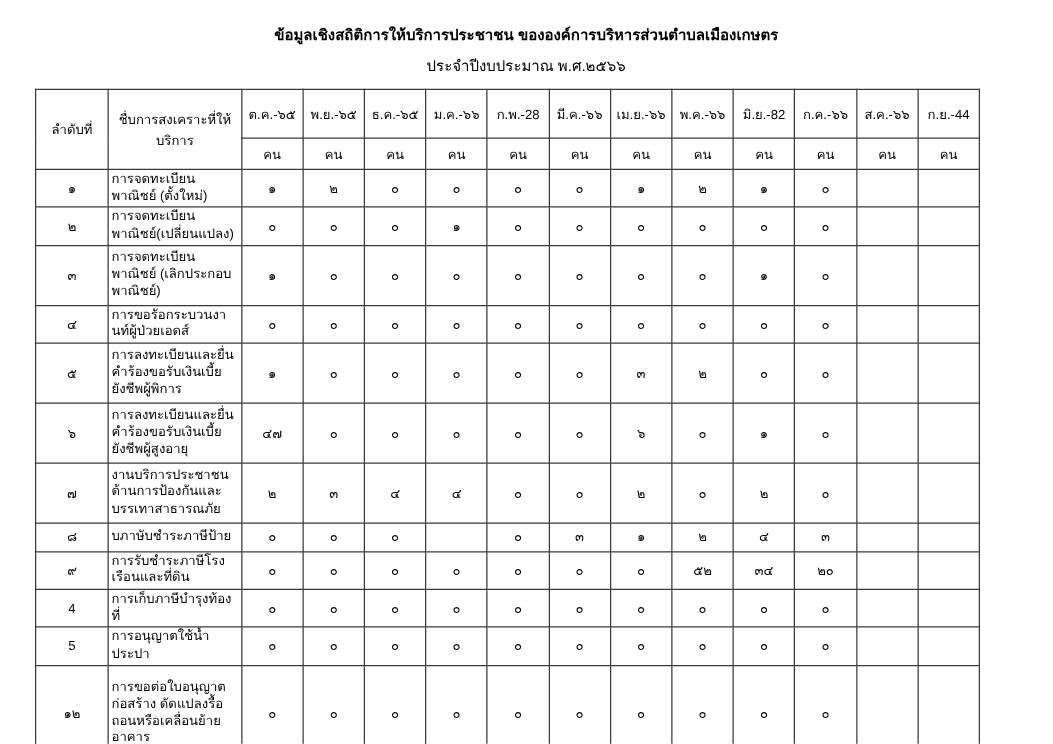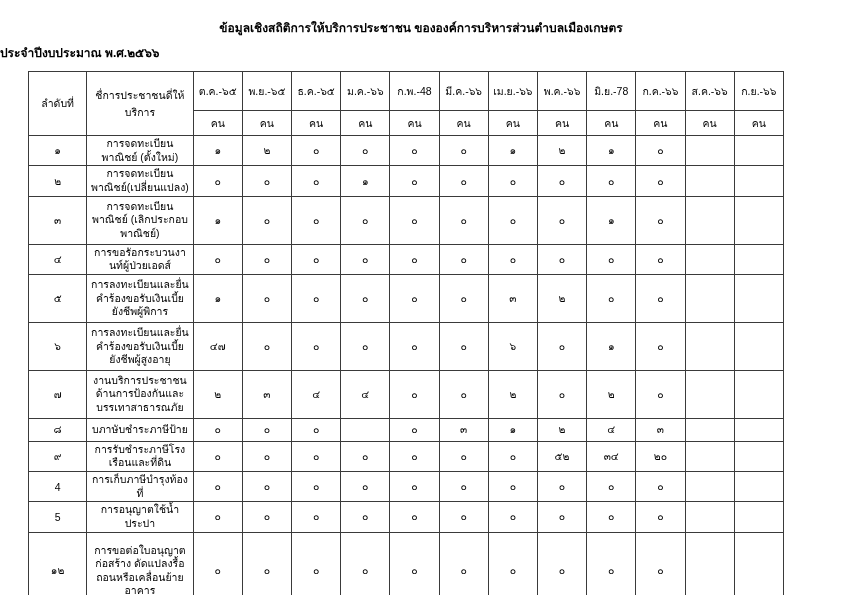--- a/index.html
+++ b/index.html
@@ -5,41 +5,41 @@
   html,body{margin:0;padding:0;}
   body{
     width:842px;height:595px;background:#ffffff;overflow:hidden;
     font-family:"Liberation Sans","DejaVu Sans",sans-serif;color:#000;
   }
   .page{width:842px;height:595px;background:#fff;box-sizing:border-box;padding-top:22px;}
   .doc-title{
     text-align:center;font-size:12px;font-weight:bold;line-height:1.1;
   }
   .doc-subtitle{
-    font-size:12px;font-weight:bold;margin-top:8px;
+    text-align:center;font-size:12px;font-weight:normal;margin-top:8px;
   }
   table.stats{
     border-collapse:collapse;table-layout:fixed;
     margin:9px 0 0 28px;width:756px;
     border:1.5px solid #2a2a2a;
   }
   .stats th,.stats td{
     border:1px solid #3a3a3a;
     font-size:10.5px;font-weight:normal;
     padding:1px 2px;vertical-align:middle;
     overflow:hidden;
   }
   .stats thead tr.month-row th{height:36px;text-align:center;}
   .stats thead tr.unit-row th{height:22px;text-align:center;border-top:1.5px solid #2a2a2a;}
   .stats thead th{background:#fff;}
   .col-no{width:58px;}
   .col-name{width:106px;}
   .col-m{width:49px;}
   .c-no{text-align:center;height:20px;}
-  .c-name{text-align:center;padding:2px 4px;line-height:1.3;}
+  .c-name{text-align:left;padding:2px 4px;line-height:1.3;}
   .c-val{text-align:center;}
   tbody tr:nth-child(12) td,tbody tr:nth-child(13) td{padding-top:11px;padding-bottom:11px;}
   tbody tr:nth-child(3) td,tbody tr:nth-child(5) td,
   tbody tr:nth-child(6) td,tbody tr:nth-child(7) td{padding-top:3px;padding-bottom:3px;}
 </style>
 </head>
 <body>
 
 <div class="page">
   <div class="doc-title">ข้อมูลเชิงสถิติการให้บริการประชาชน ขององค์การบริหารส่วนตำบลเมืองเกษตร</div>
@@ -58,33 +58,33 @@
         <col class="col-m">
         <col class="col-m">
       <col class="col-m">
         <col class="col-m">
         <col class="col-m">
         <col class="col-m">
     </colgroup>
     <thead>
       <tr class="month-row">
         <th rowspan="2">ลำดับที่</th>
-        <th rowspan="2">ชื่การประชาชนดี่ให้บริการ</th>
+        <th rowspan="2">ชื่บการสงเคราะหี่ให้บริการ</th>
         <th>ต.ค.-๖๕</th>
         <th>พ.ย.-๖๕</th>
         <th>ธ.ค.-๖๕</th>
         <th>ม.ค.-๖๖</th>
-        <th>ก.พ.-48</th>
+        <th>ก.พ.-28</th>
         <th>มี.ค.-๖๖</th>
         <th>เม.ย.-๖๖</th>
         <th>พ.ค.-๖๖</th>
-        <th>มิ.ย.-78</th>
+        <th>มิ.ย.-82</th>
         <th>ก.ค.-๖๖</th>
         <th>ส.ค.-๖๖</th>
-        <th>ก.ย.-๖๖</th>
+        <th>ก.ย.-44</th>
       </tr>
       <tr class="unit-row">
         <th>คน</th>
         <th>คน</th>
         <th>คน</th>
         <th>คน</th>
         <th>คน</th>
         <th>คน</th>
         <th>คน</th>
         <th>คน</th>

